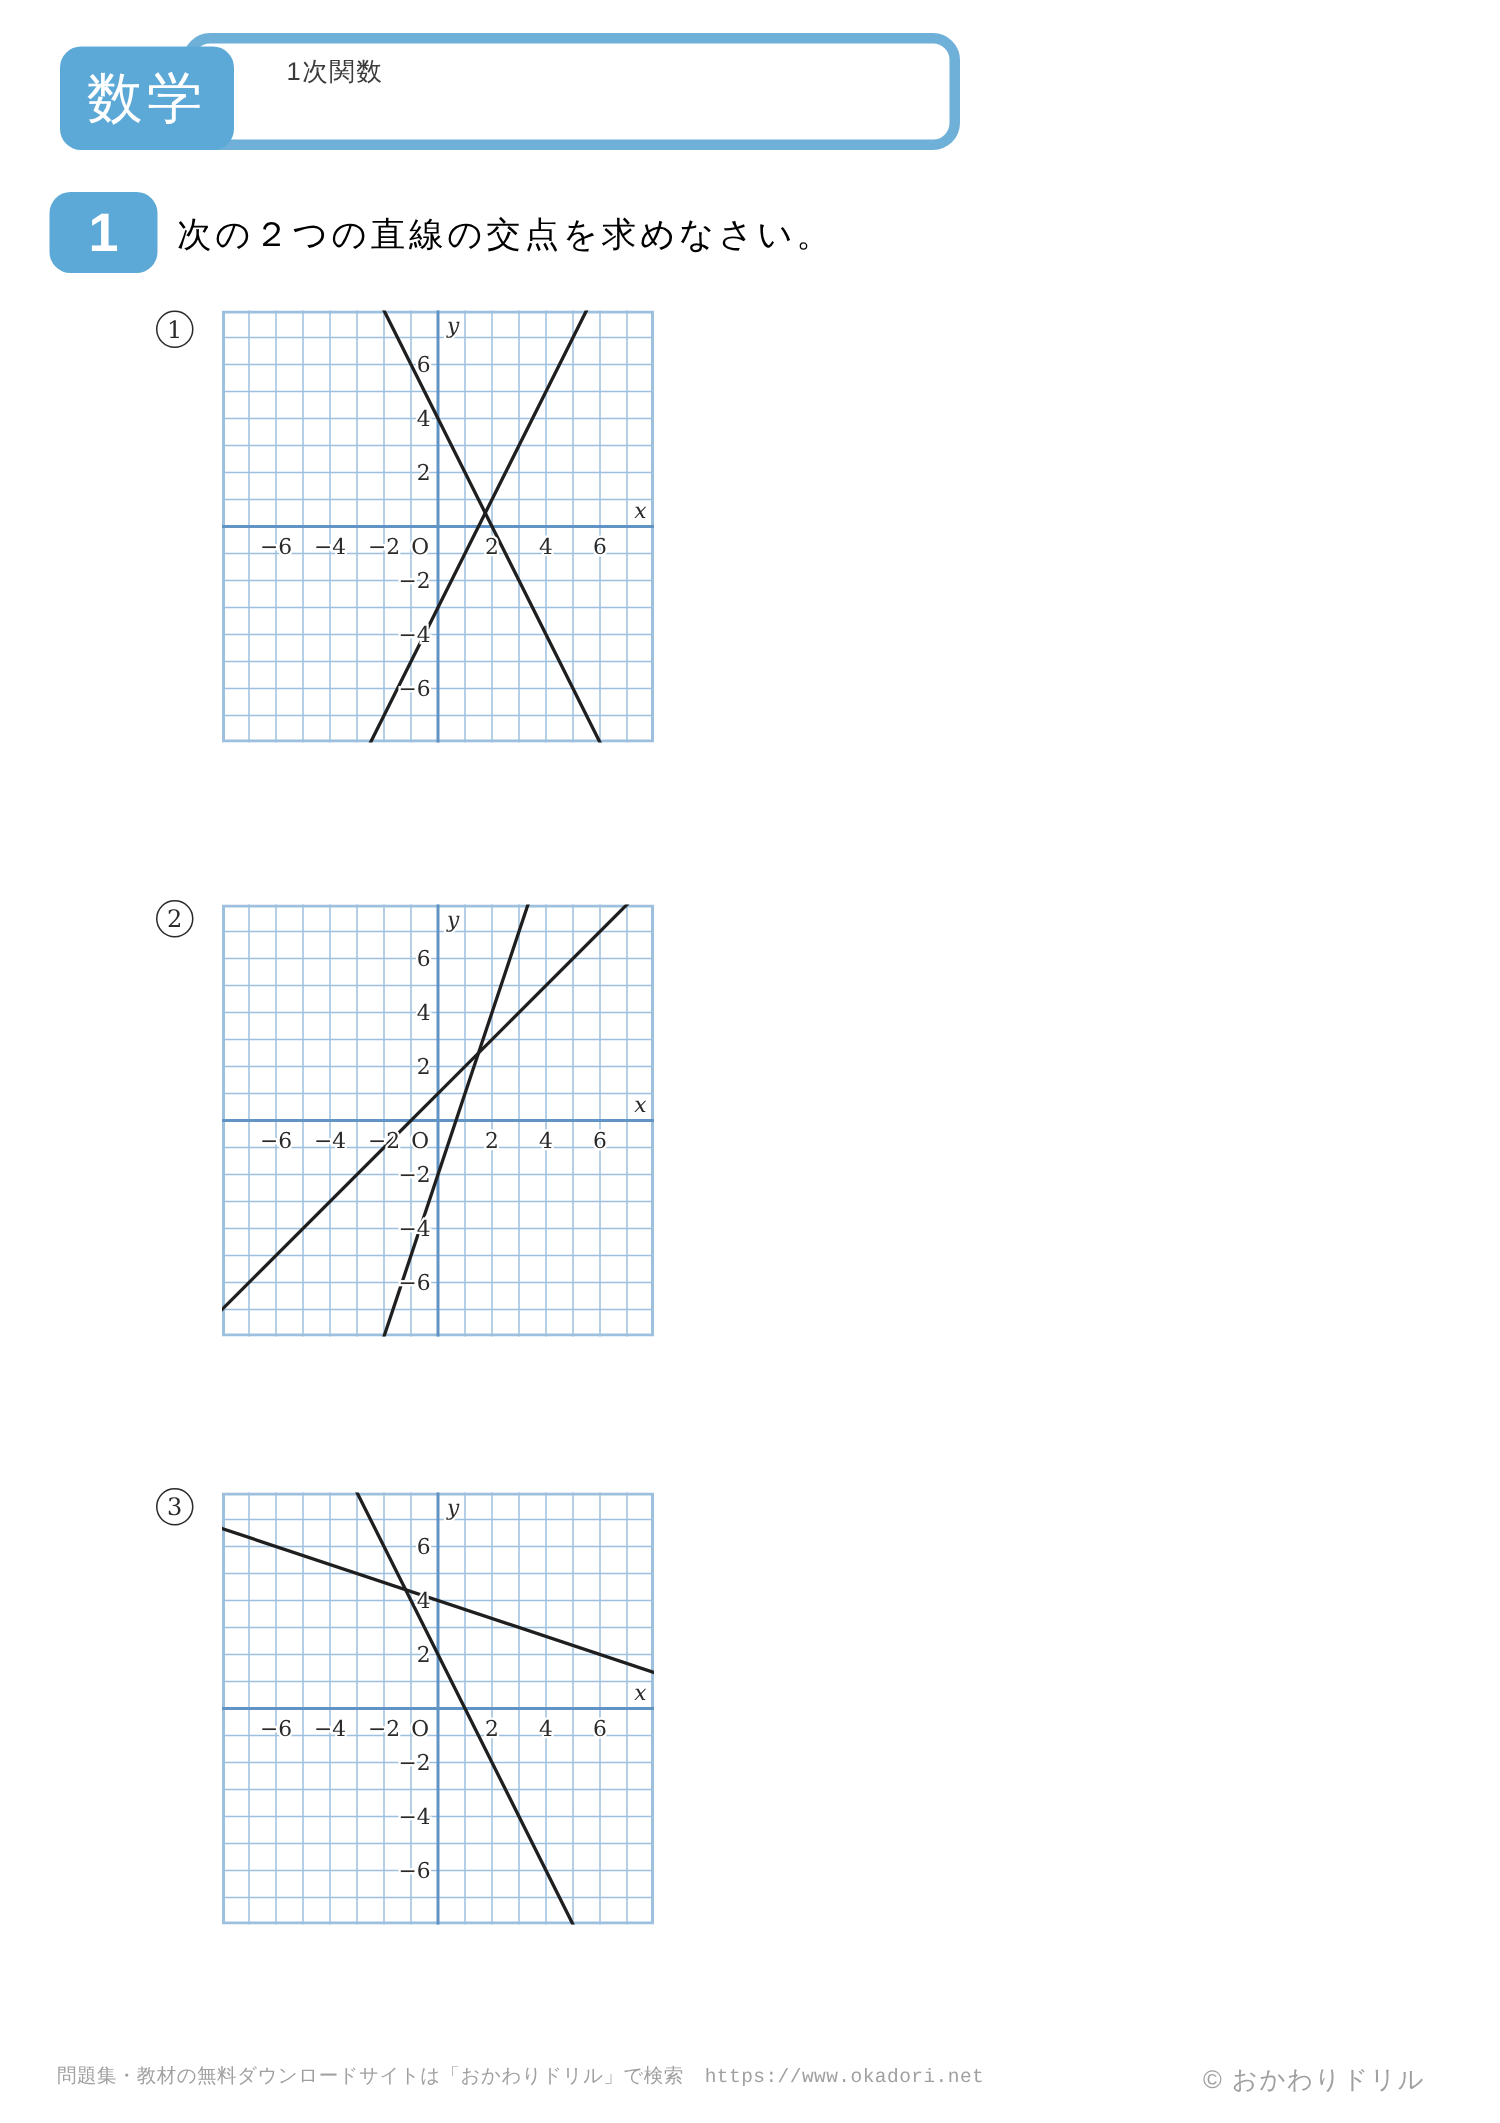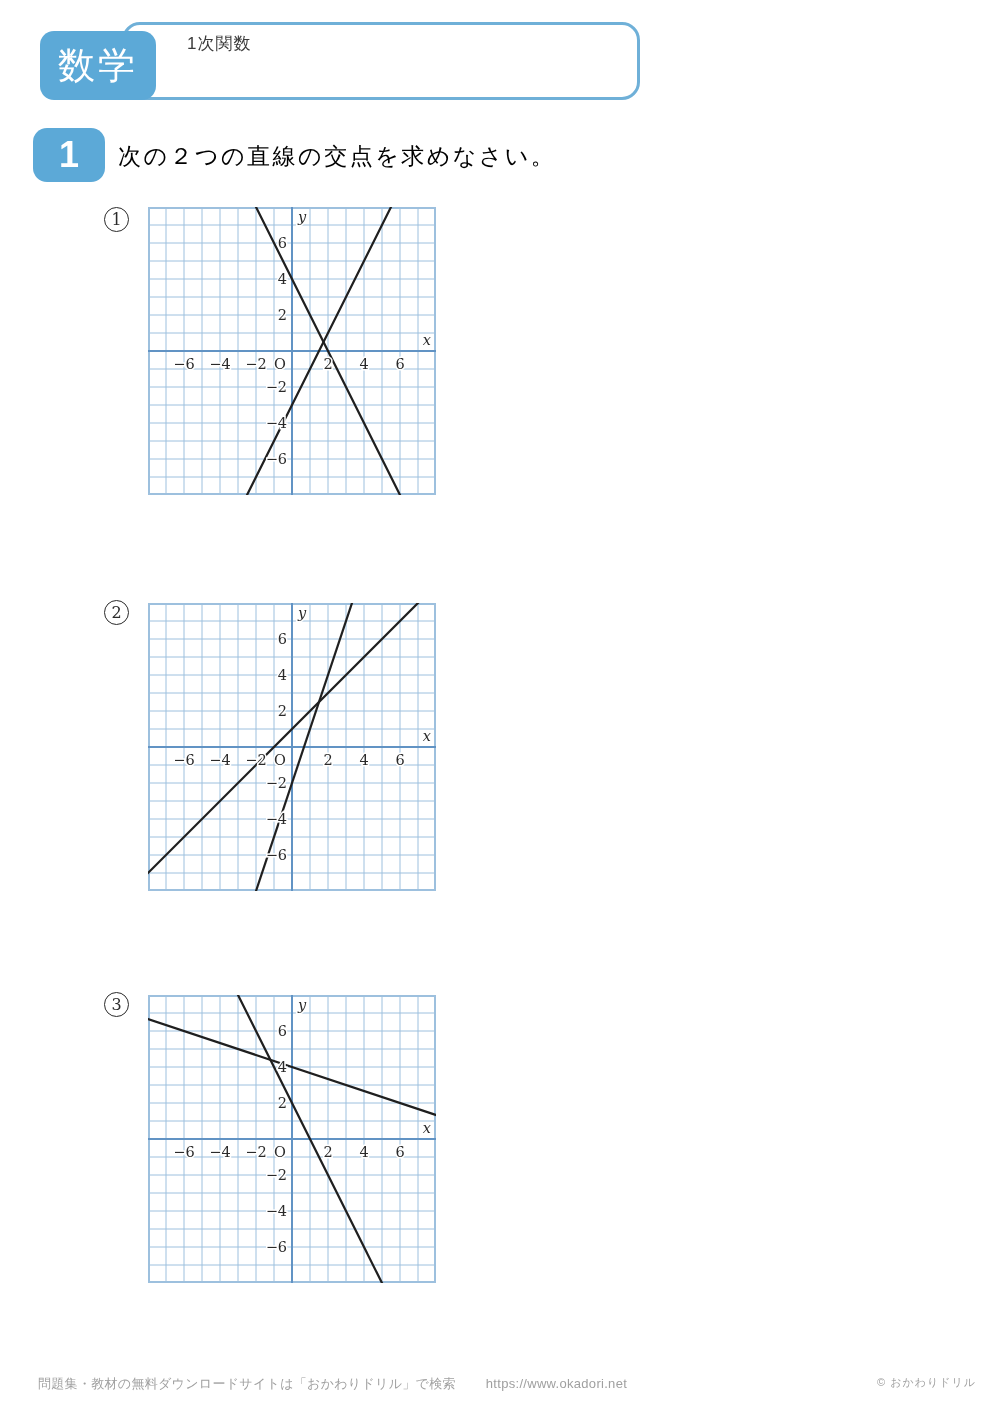--- a/index.html
+++ b/index.html
@@ -3,21 +3,21 @@
 <meta charset="utf-8">
 <style>
   html,body{margin:0;padding:0;}
   body{
     width:1000px;height:1415px;position:relative;background:#ffffff;
     font-family:"Liberation Sans",sans-serif;overflow:hidden;
   }
   
   .title-box{
     position:absolute;left:122px;top:22px;width:518px;height:78px;
-    border:3px solid #22c55e;border-radius:18px;background:#fff;
+    border:7px solid #22c55e;border-radius:18px;background:#fff;
     box-sizing:border-box;z-index:1;text-decoration:underline;
   }
   .title-inner{position:absolute;left:62px;top:7px;}
   .unit-label{
     font-size:17px;color:#3b3b3b;letter-spacing:1px;line-height:24px;
   }
   .main-title{
     font-size:27px;color:#3b3b3b;letter-spacing:3px;line-height:36px;font-weight:500;
   }
   .subject-badge{
@@ -45,23 +45,23 @@
     display:flex;align-items:center;justify-content:center;line-height:1;
   }
   .graph-plot{position:absolute;left:148px;width:288px;height:288px;}
   #gnum-0{top:207px;} #gplot-0{top:207px;}
   #gnum-1{top:600px;} #gplot-1{top:603px;}
   #gnum-2{top:992px;} #gplot-2{top:995px;}
   
   .footer-left{
     position:absolute;left:38px;top:1375px;font-size:13px;color:#a0a0a0;letter-spacing:0.3px;
   }
-  .footer-left .url{margin-left:30px;}
+  .footer-left .url{margin-left:14px;font-family:Liberation Mono, monospace;}
   .footer-right{
-    position:absolute;right:24px;top:1375px;font-size:11px;color:#a0a0a0;letter-spacing:1px;
+    position:absolute;right:50px;top:1375px;font-size:17px;color:#a0a0a0;letter-spacing:1px;
   }
 </style>
 </head>
 <body>
 
 <div class="title-box" style="border-color: rgb(111, 176, 216);">
   <div class="title-inner">
     <div class="unit-label">1次関数</div>
   </div>
 </div>

